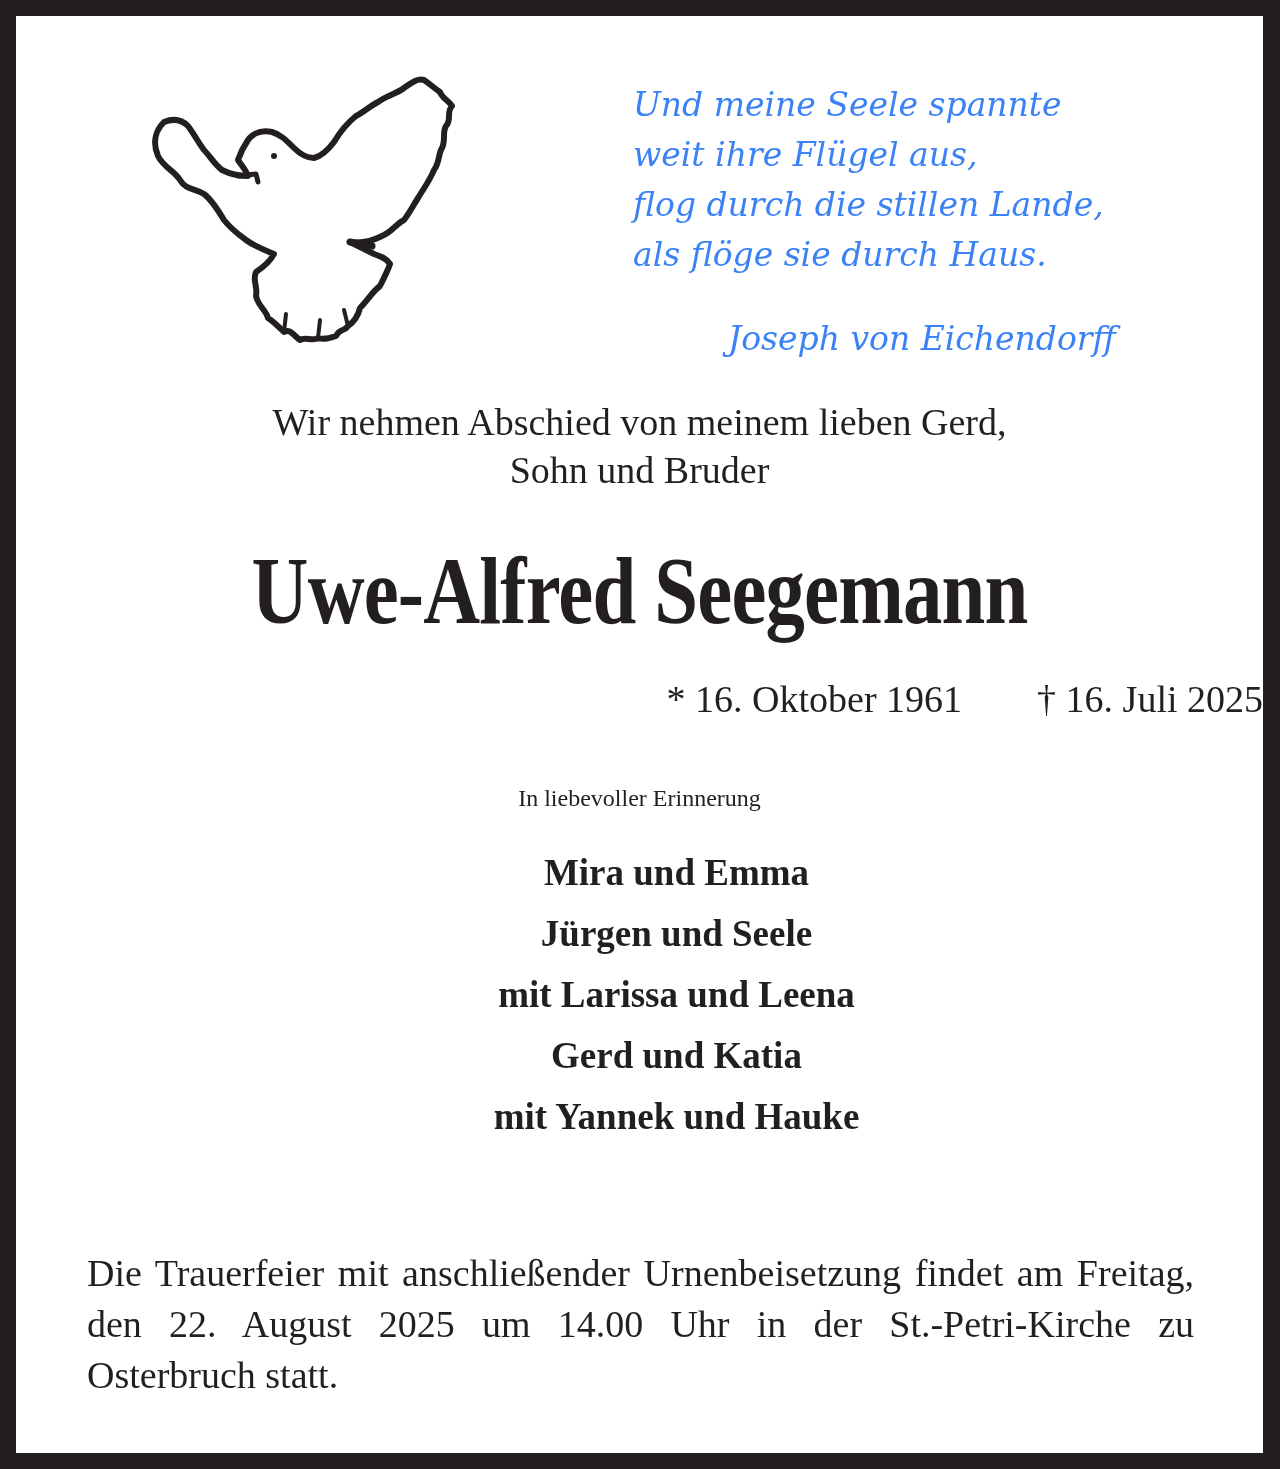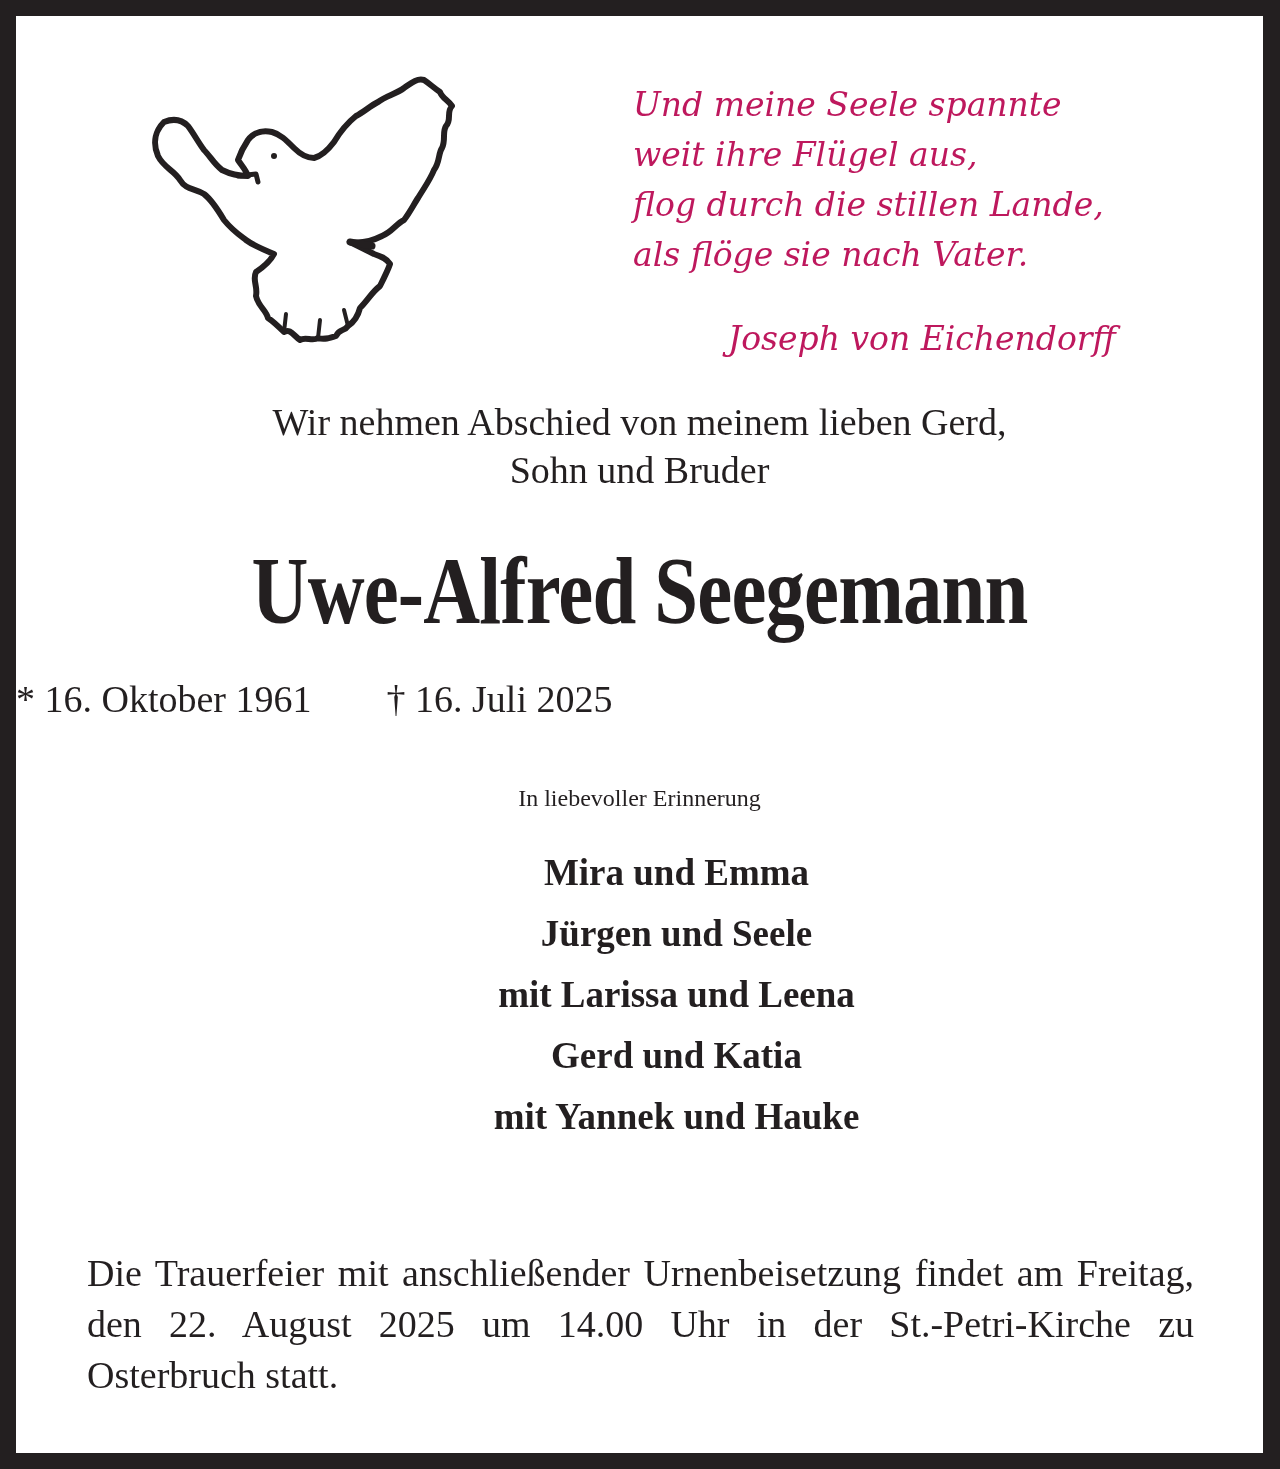--- a/index.html
+++ b/index.html
@@ -6,35 +6,35 @@
   body { width:1280px; height:1469px; background:#231f20; position:relative; overflow:hidden; }
   .card {
     position:absolute; left:16px; top:16px; width:1247px; height:1437px;
     background:#ffffff; color:#231f20;
     font-family:"DejaVu Serif", "Liberation Serif", serif;
   }
   .dove { position:absolute; left:118px; top:54px; width:350px; height:285px; }
   .poem {
     position:absolute; left:617px; top:64px; width:600px;
     font-family:"DejaVu Serif", serif; font-style:italic;
-    font-size:33px; line-height:50px; color:#be185d;
+    font-size:33px; line-height:50px; color:#3b82f6;
   }
   .poem .author { padding-left:95px;margin-top:34px; }
   .intro {
     position:absolute; left:0; width:1247px; top:382px; text-align:center;
     font-family:"Liberation Serif", serif; font-size:38px; line-height:48px;
   }
   .name {
     position:absolute; left:0; width:1247px; top:520px; text-align:center;
     font-family:"Liberation Serif", serif; font-weight:bold;
     font-size:96px; line-height:110px; letter-spacing:-1px;
     transform:scaleX(0.82); transform-origin:center;
   }
   .dates {
-    position:absolute; left:0; width:1247px; top:658px; text-align:left;
+    position:absolute; left:0; width:1247px; top:658px; text-align:right;
     font-family:"Liberation Serif", serif; font-size:38px; line-height:50px;
   }
   .dates .gap { display:inline-block; width:75px; }
   .memory {
     position:absolute; left:0; width:1247px; top:757px; text-align:center;
     font-family:"Liberation Serif", serif; font-size:24px; line-height:50px;
   }
   .family {
     position:absolute; left:0; width:1247px; top:826px; text-align:center;
     font-family:"Liberation Serif", serif; font-weight:bold;
@@ -70,21 +70,21 @@
     <circle cx="140" cy="86" r="3" fill="#231f20" stroke="none"></circle>
     <path d="M104,106 L122,104 L124,112" stroke-width="5"></path>
     <path d="M216,172 L238,176" stroke-width="7"></path>
     <path d="M150,262 L152,244 M184,268 L186,250 M214,256 L210,240" stroke-width="4"></path>
   </svg>
 
   <div class="poem">
     <div>Und meine Seele spannte</div>
     <div>weit ihre Flügel aus,</div>
     <div>flog durch die stillen Lande,</div>
-    <div>als flöge sie nach Vater.</div>
+    <div>als flöge sie durch Haus.</div>
     <div class="author">Joseph von Eichendorff</div>
   </div>
 
   <div class="intro">
     <div>Wir nehmen Abschied von meinem lieben Gerd,</div>
     <div>Sohn und Bruder</div>
   </div>
 
   <div class="name">Uwe-Alfred Seegemann</div>
 

